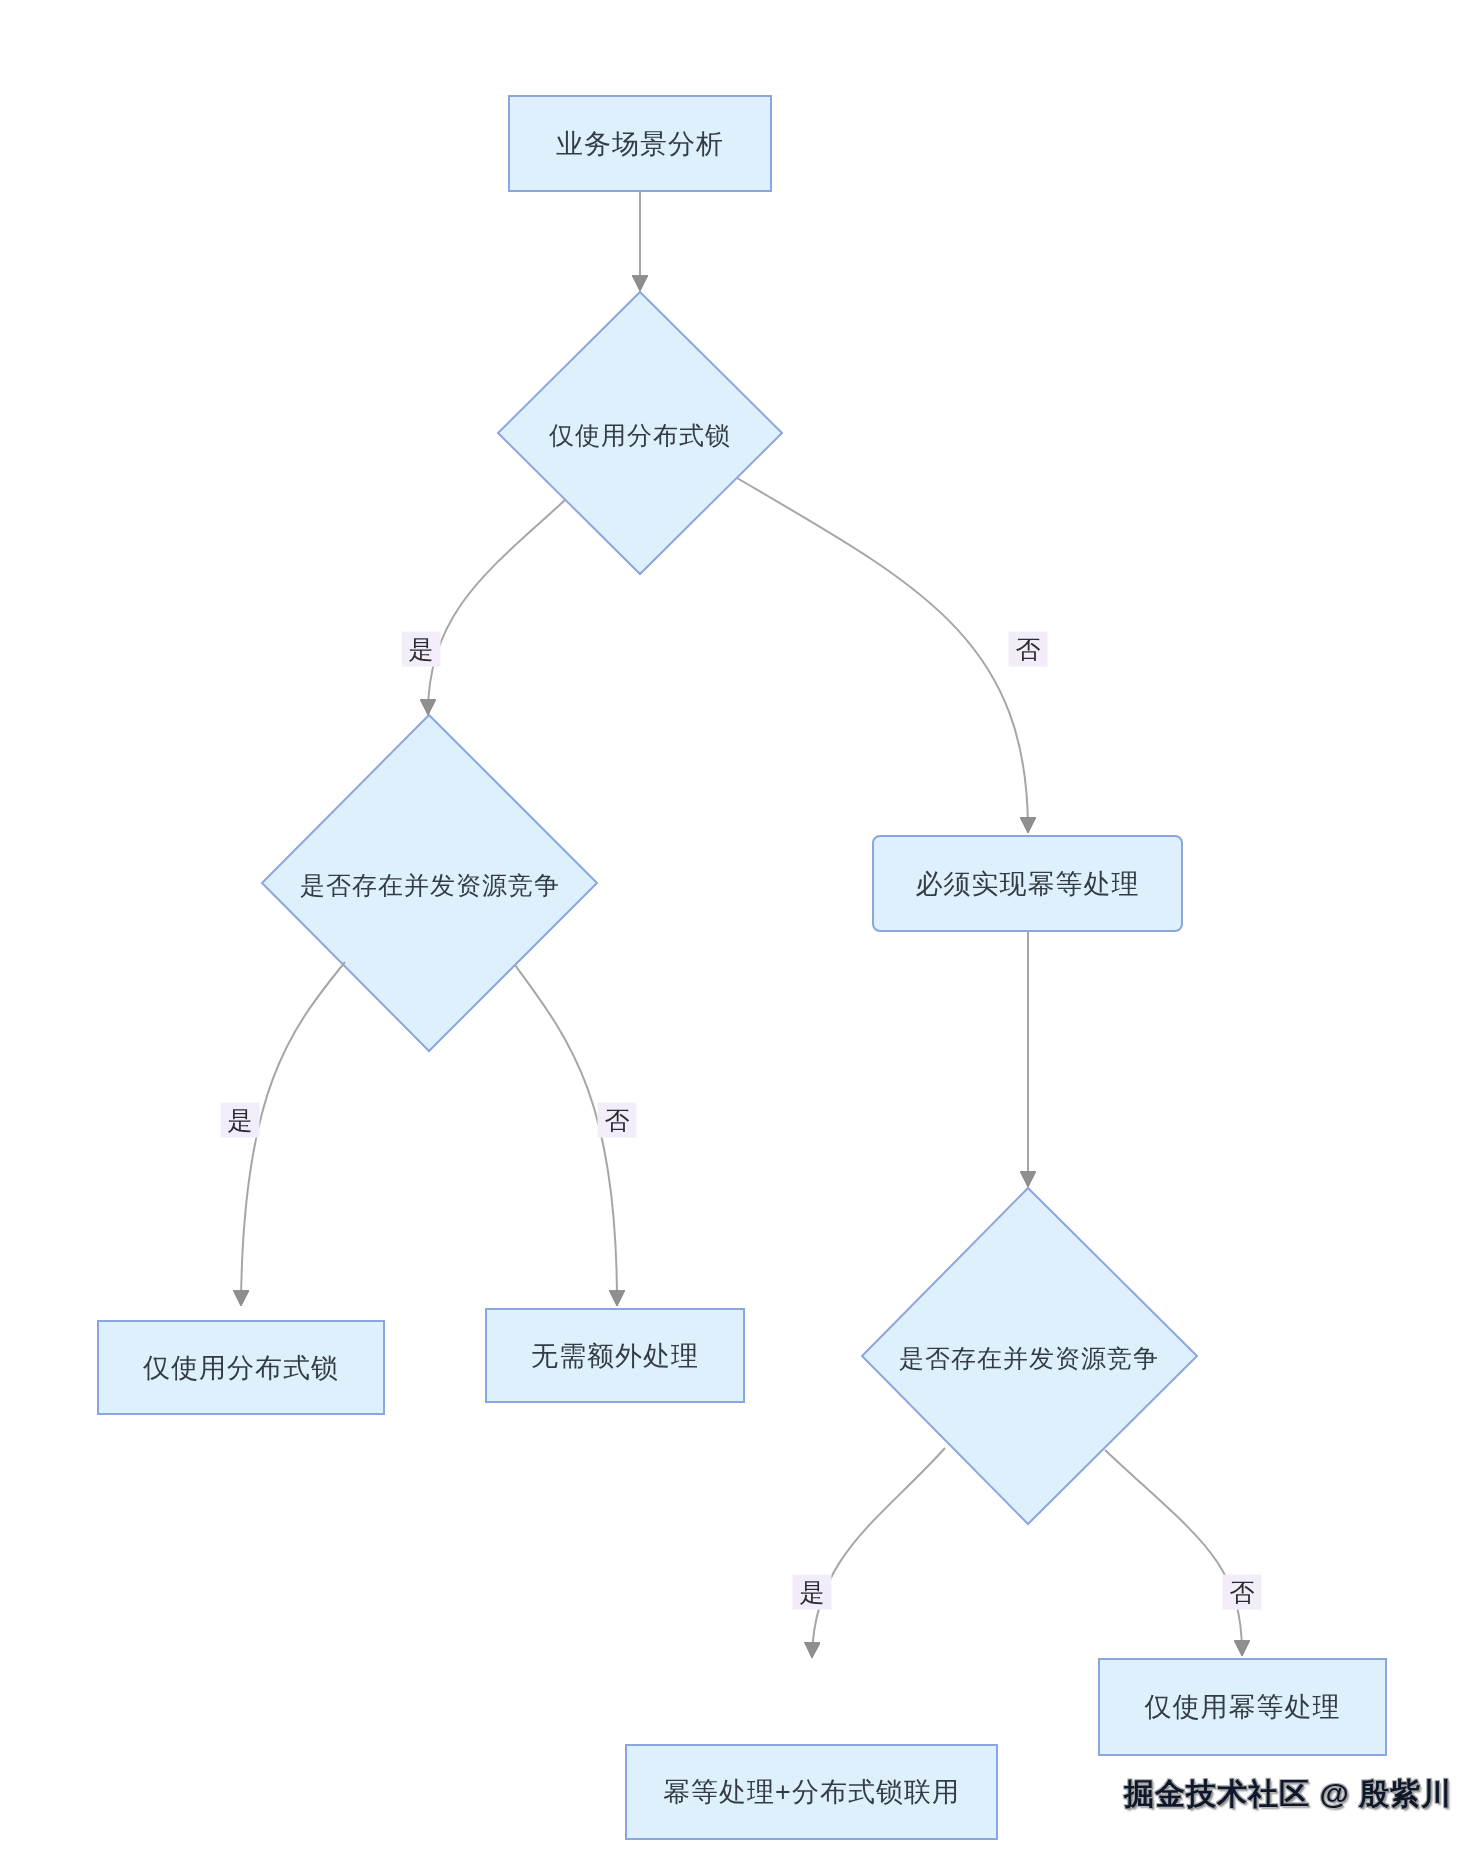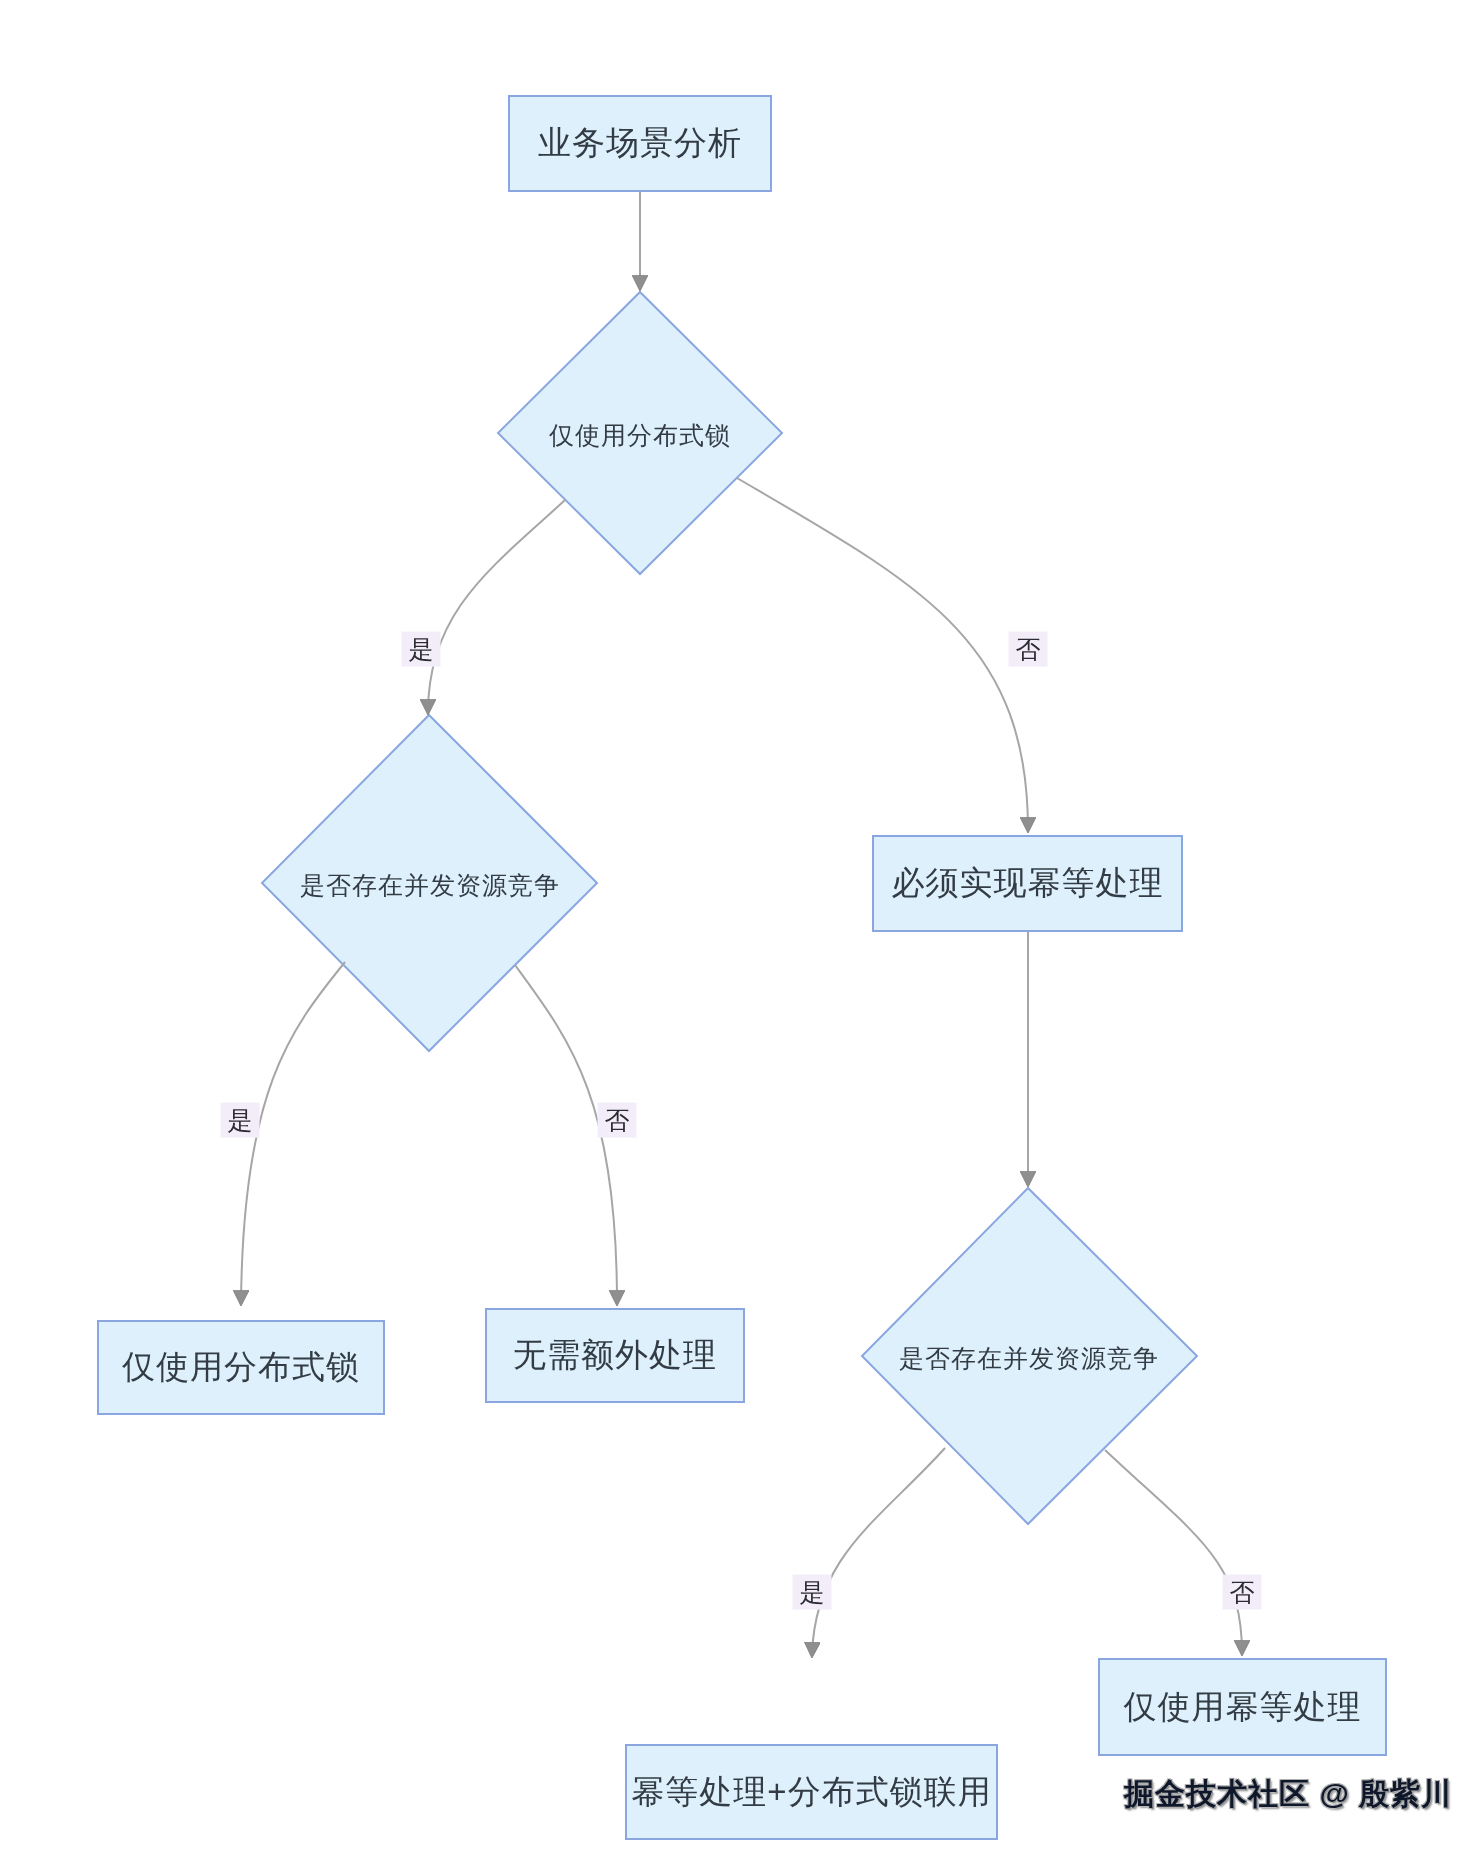--- a/index.html
+++ b/index.html
@@ -20,21 +20,21 @@
     fill:#def0fb;
     stroke:#8aa6e0;
     stroke-width:2;
   }
   .node{
     position:absolute;
     box-sizing:border-box;
     background:#def0fb;
     border:2px solid #8aa6e0;
     display:flex;align-items:center;justify-content:center;
-    font-size:33px;color:#333c44;letter-spacing:1px;
+    font-size:27px;color:#333c44;letter-spacing:1px;
     white-space:nowrap;
   }
   .diamond-label{
     position:absolute;
     transform:translate(-50%,-50%);
     font-size:25px;color:#333c44;letter-spacing:1px;
     white-space:nowrap;
     text-align:center;
   }
   .edge-label{
@@ -85,21 +85,21 @@
     <path class="edge" d="M 515,965 C 570,1040 617,1100 617,1303" marker-end="url(#arrow)"></path>
     <path class="edge" d="M 1028,932 L 1028,1184" marker-end="url(#arrow)"></path>
     <path class="edge" d="M 945,1448 C 880,1520 815,1555 812,1655" marker-end="url(#arrow)"></path>
     <path class="edge" d="M 1105,1450 C 1195,1535 1242,1560 1242,1653" marker-end="url(#arrow)"></path>
   </svg>
 
   <div class="node" style="left:508px;top:95px;width:264px;height:97px;">
     <span>业务场景分析</span>
   </div>
 
-  <div class="node" style="left:872px;top:835px;width:311px;height:97px;">
+  <div class="node" style="left:872px;top:835px;width:311px;height:97px;border-radius:8px;">
     <span>必须实现幂等处理</span>
   </div>
 
   <div class="node" style="left:97px;top:1308px;width:288px;height:95px;margin-top:12px;">
     <span>仅使用分布式锁</span>
   </div>
 
   <div class="node" style="left:485px;top:1308px;width:260px;height:95px;">
     <span>无需额外处理</span>
   </div>

